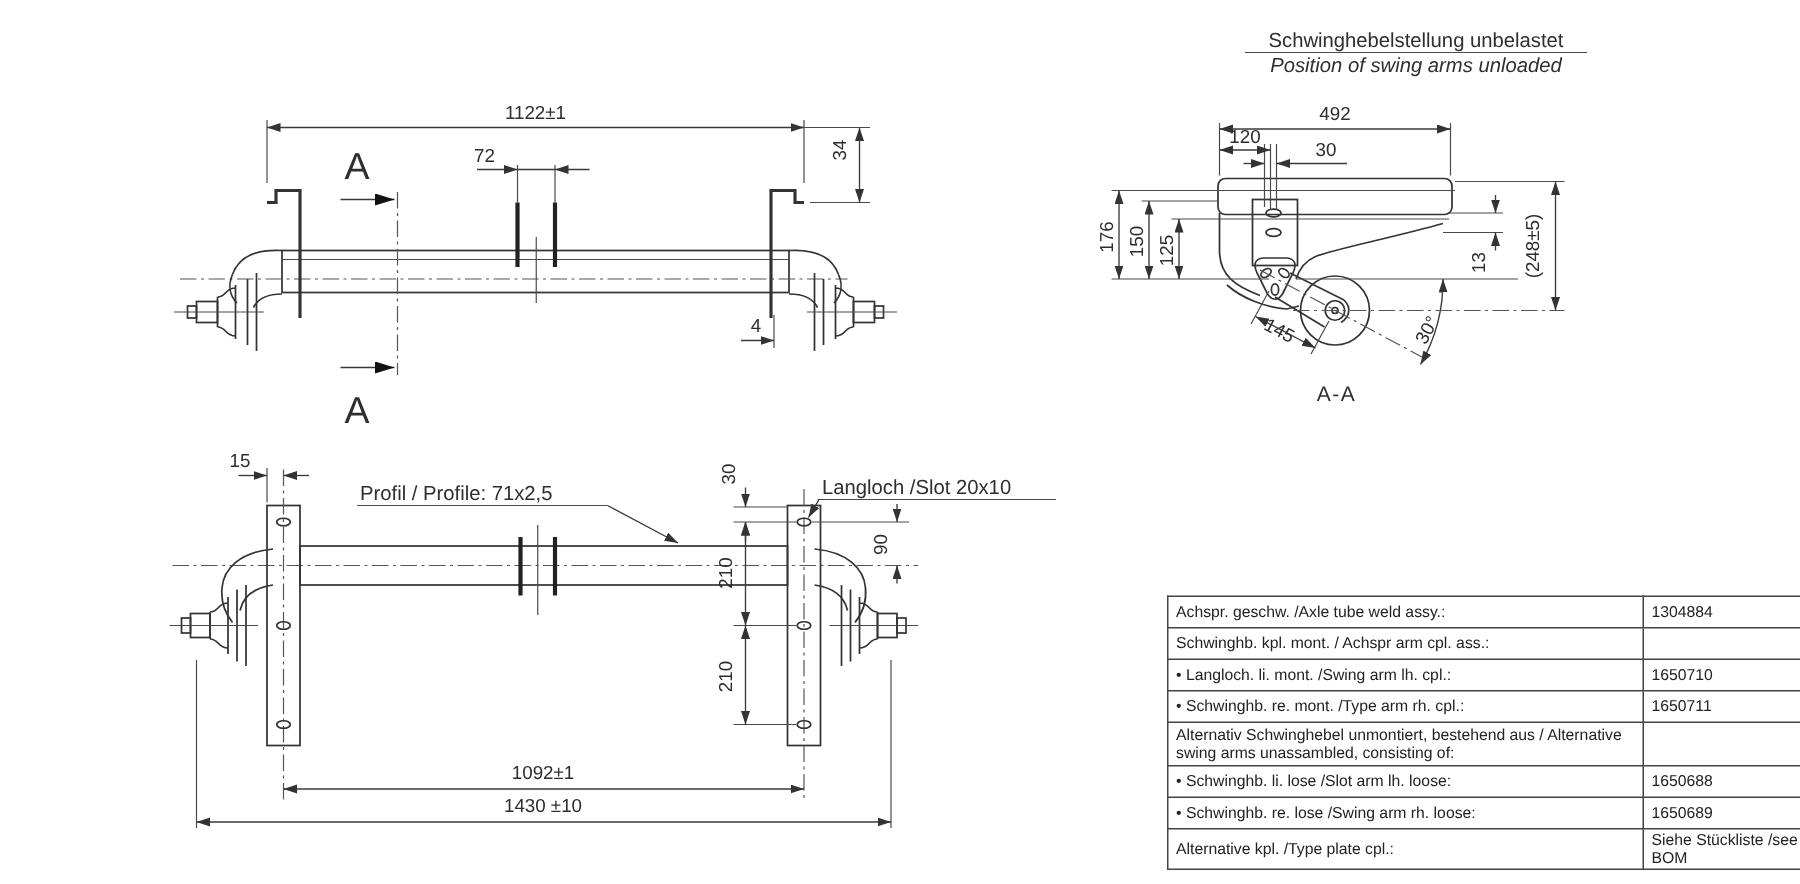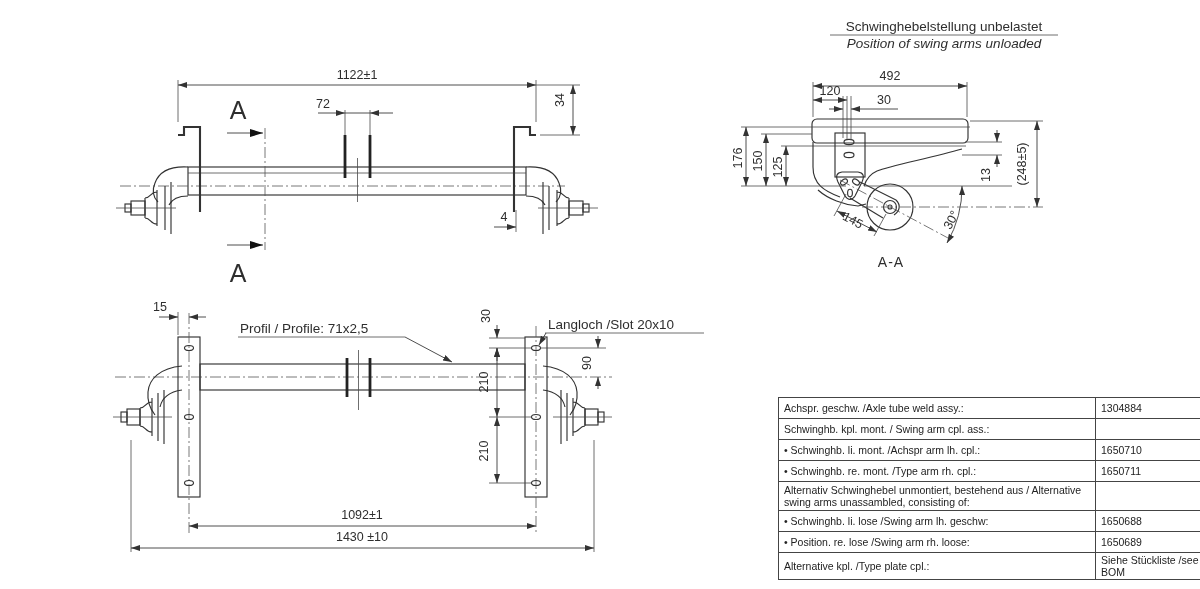--- a/index.html
+++ b/index.html
@@ -309,41 +309,41 @@
 </svg>
 
 <div class="tblwrap">
   <table class="parts">
     <tbody>
       <tr class="r">
         <td class="lab">Achspr. geschw. /Axle tube weld assy.:</td>
         <td class="val">1304884</td>
       </tr>
       <tr class="r">
-        <td class="lab">Schwinghb. kpl. mont. / Swing arm cpl. ass.:</td>
+        <td class="lab">Schwinghb. kpl. mont. / Achspr arm cpl. ass.:</td>
         <td class="val"></td>
       </tr>
       <tr class="r">
-        <td class="lab">• Schwinghb. li. mont. /Achspr arm lh. cpl.:</td>
+        <td class="lab">• Langloch. li. mont. /Swing arm lh. cpl.:</td>
         <td class="val">1650710</td>
       </tr>
       <tr class="r">
         <td class="lab">• Schwinghb. re. mont. /Type arm rh. cpl.:</td>
         <td class="val">1650711</td>
       </tr>
       <tr class="tall">
         <td class="lab">Alternativ Schwinghebel unmontiert, bestehend aus / Alternative swing arms unassambled, consisting of:</td>
         <td class="val"></td>
       </tr>
       <tr class="r">
-        <td class="lab">• Schwinghb. li. lose /Swing arm lh. geschw:</td>
+        <td class="lab">• Schwinghb. li. lose /Slot arm lh. loose:</td>
         <td class="val">1650688</td>
       </tr>
       <tr class="r">
-        <td class="lab">• Position. re. lose /Swing arm rh. loose:</td>
+        <td class="lab">• Schwinghb. re. lose /Swing arm rh. loose:</td>
         <td class="val">1650689</td>
       </tr>
       <tr class="tall2">
         <td class="lab">Alternative kpl. /Type plate cpl.:</td>
         <td class="val">Siehe Stückliste /see BOM</td>
       </tr>
     </tbody>
   </table>
 </div>
 

